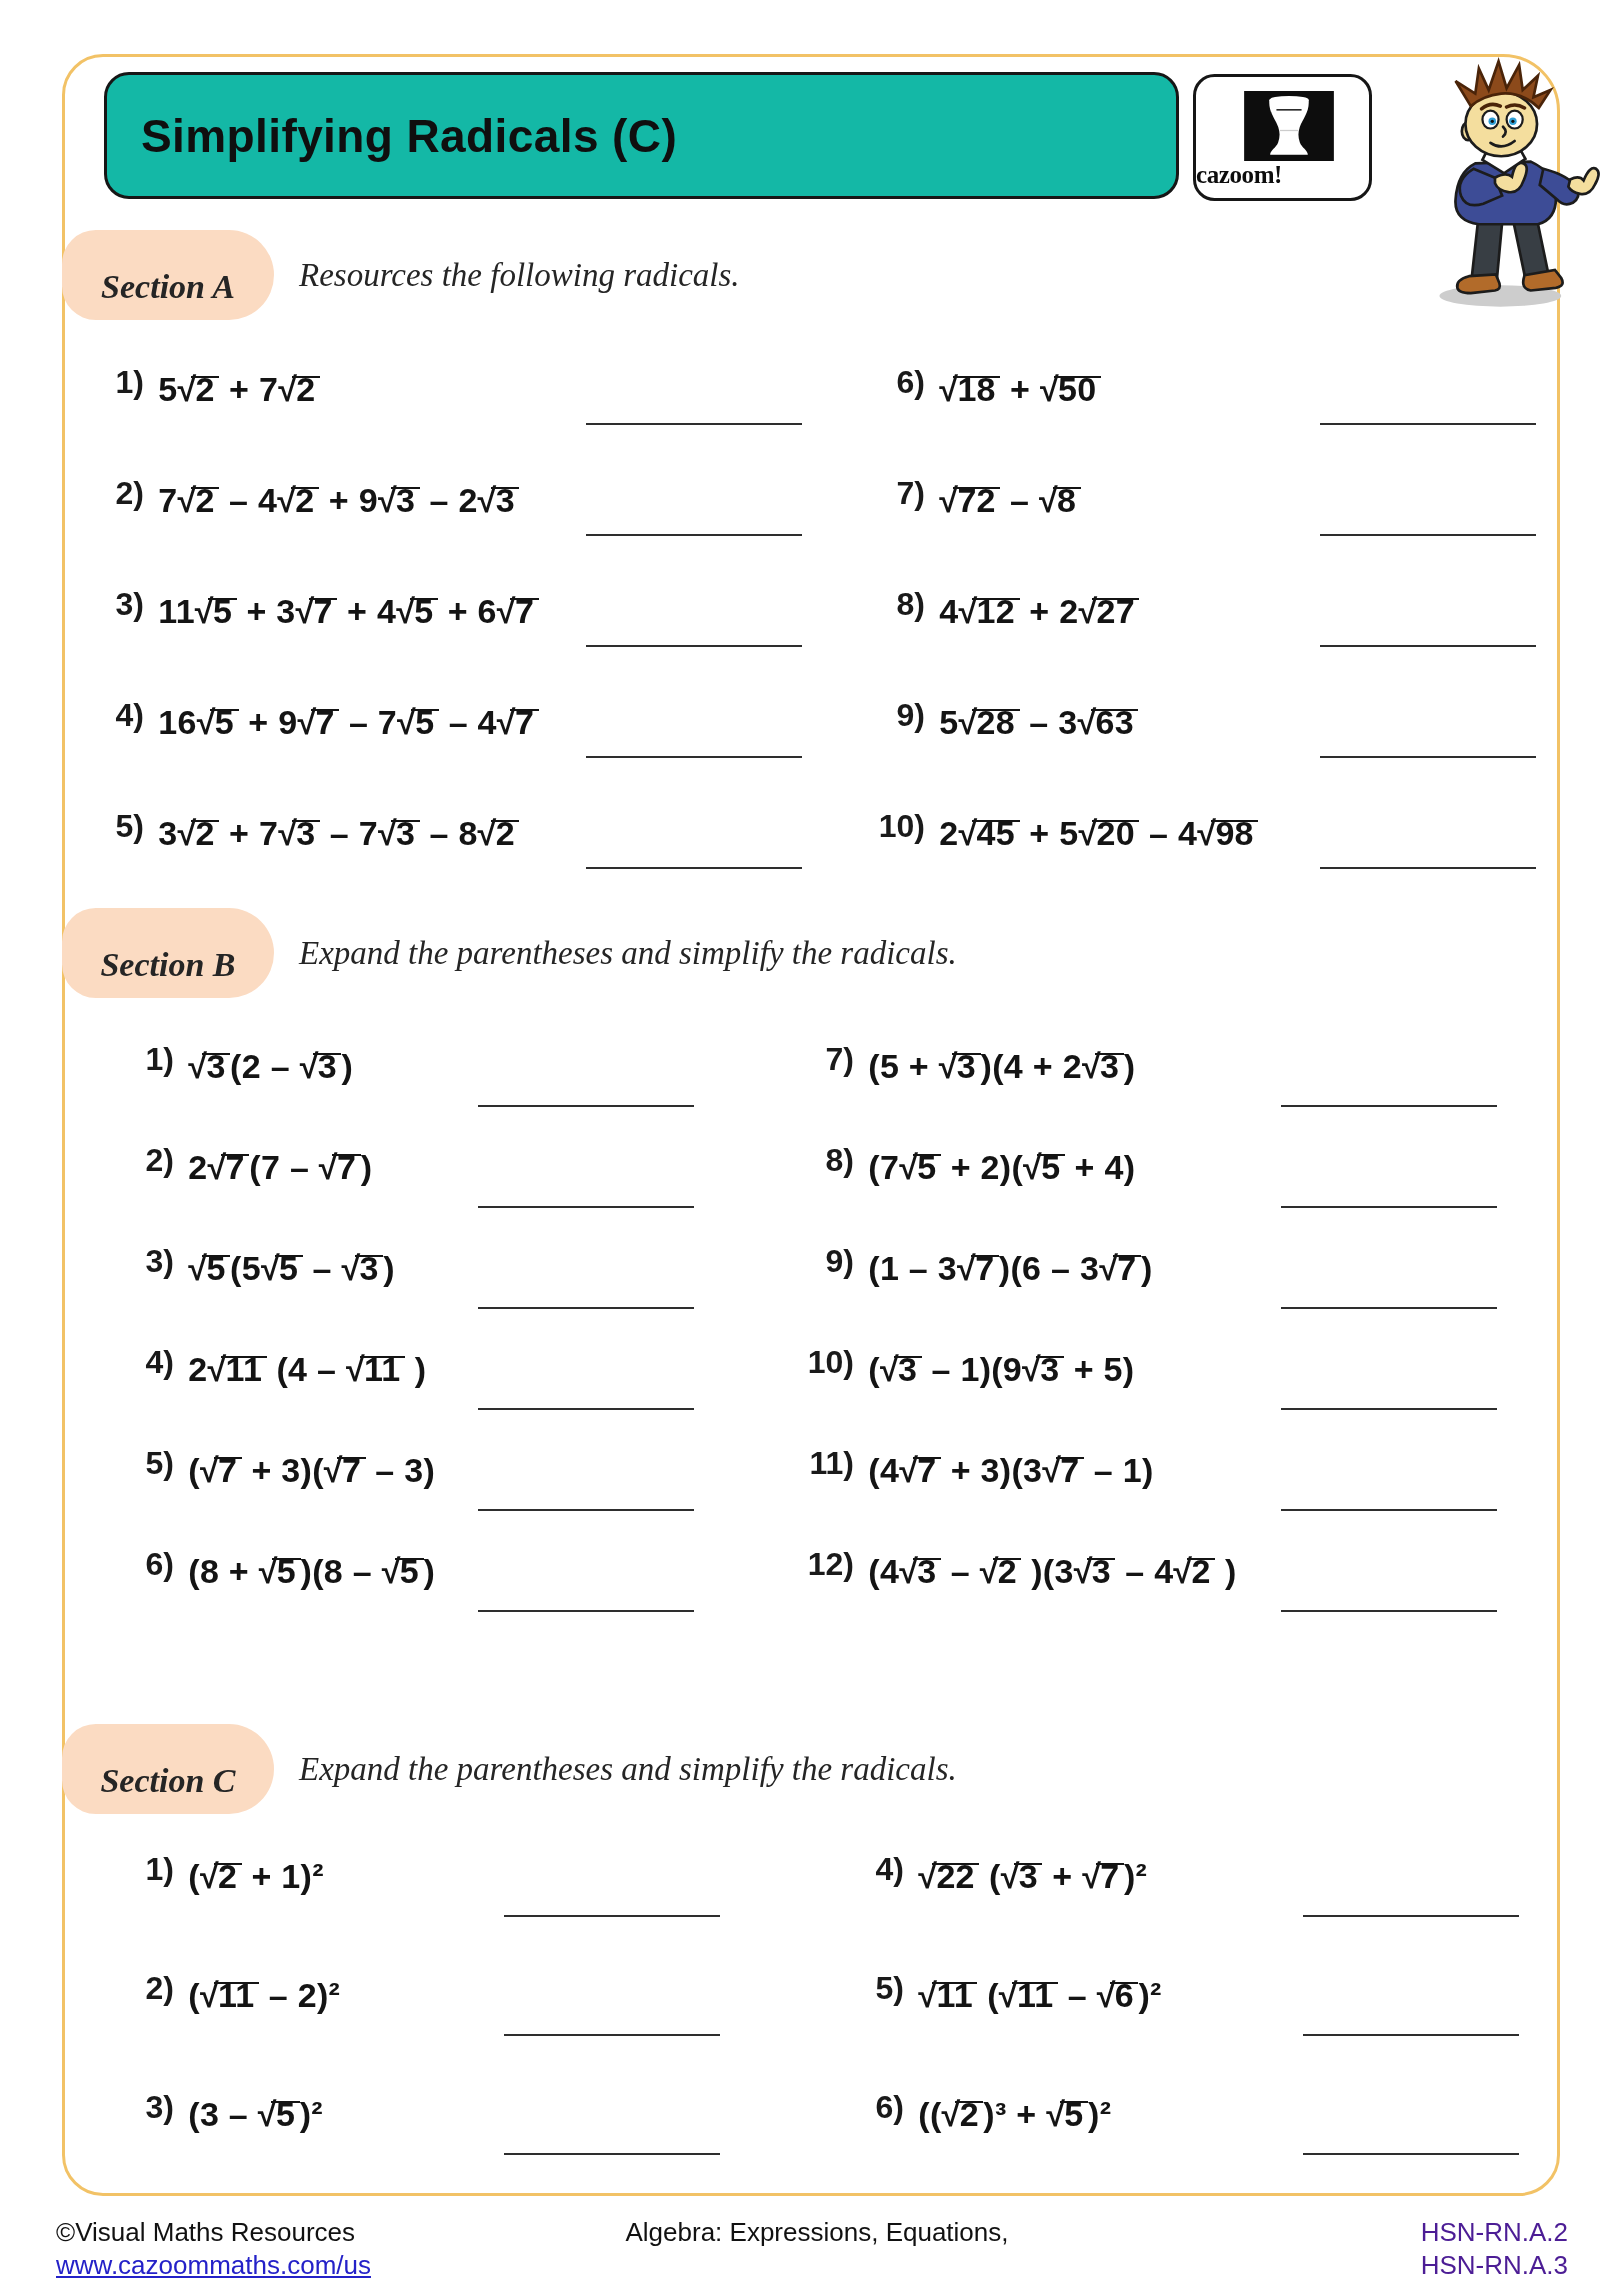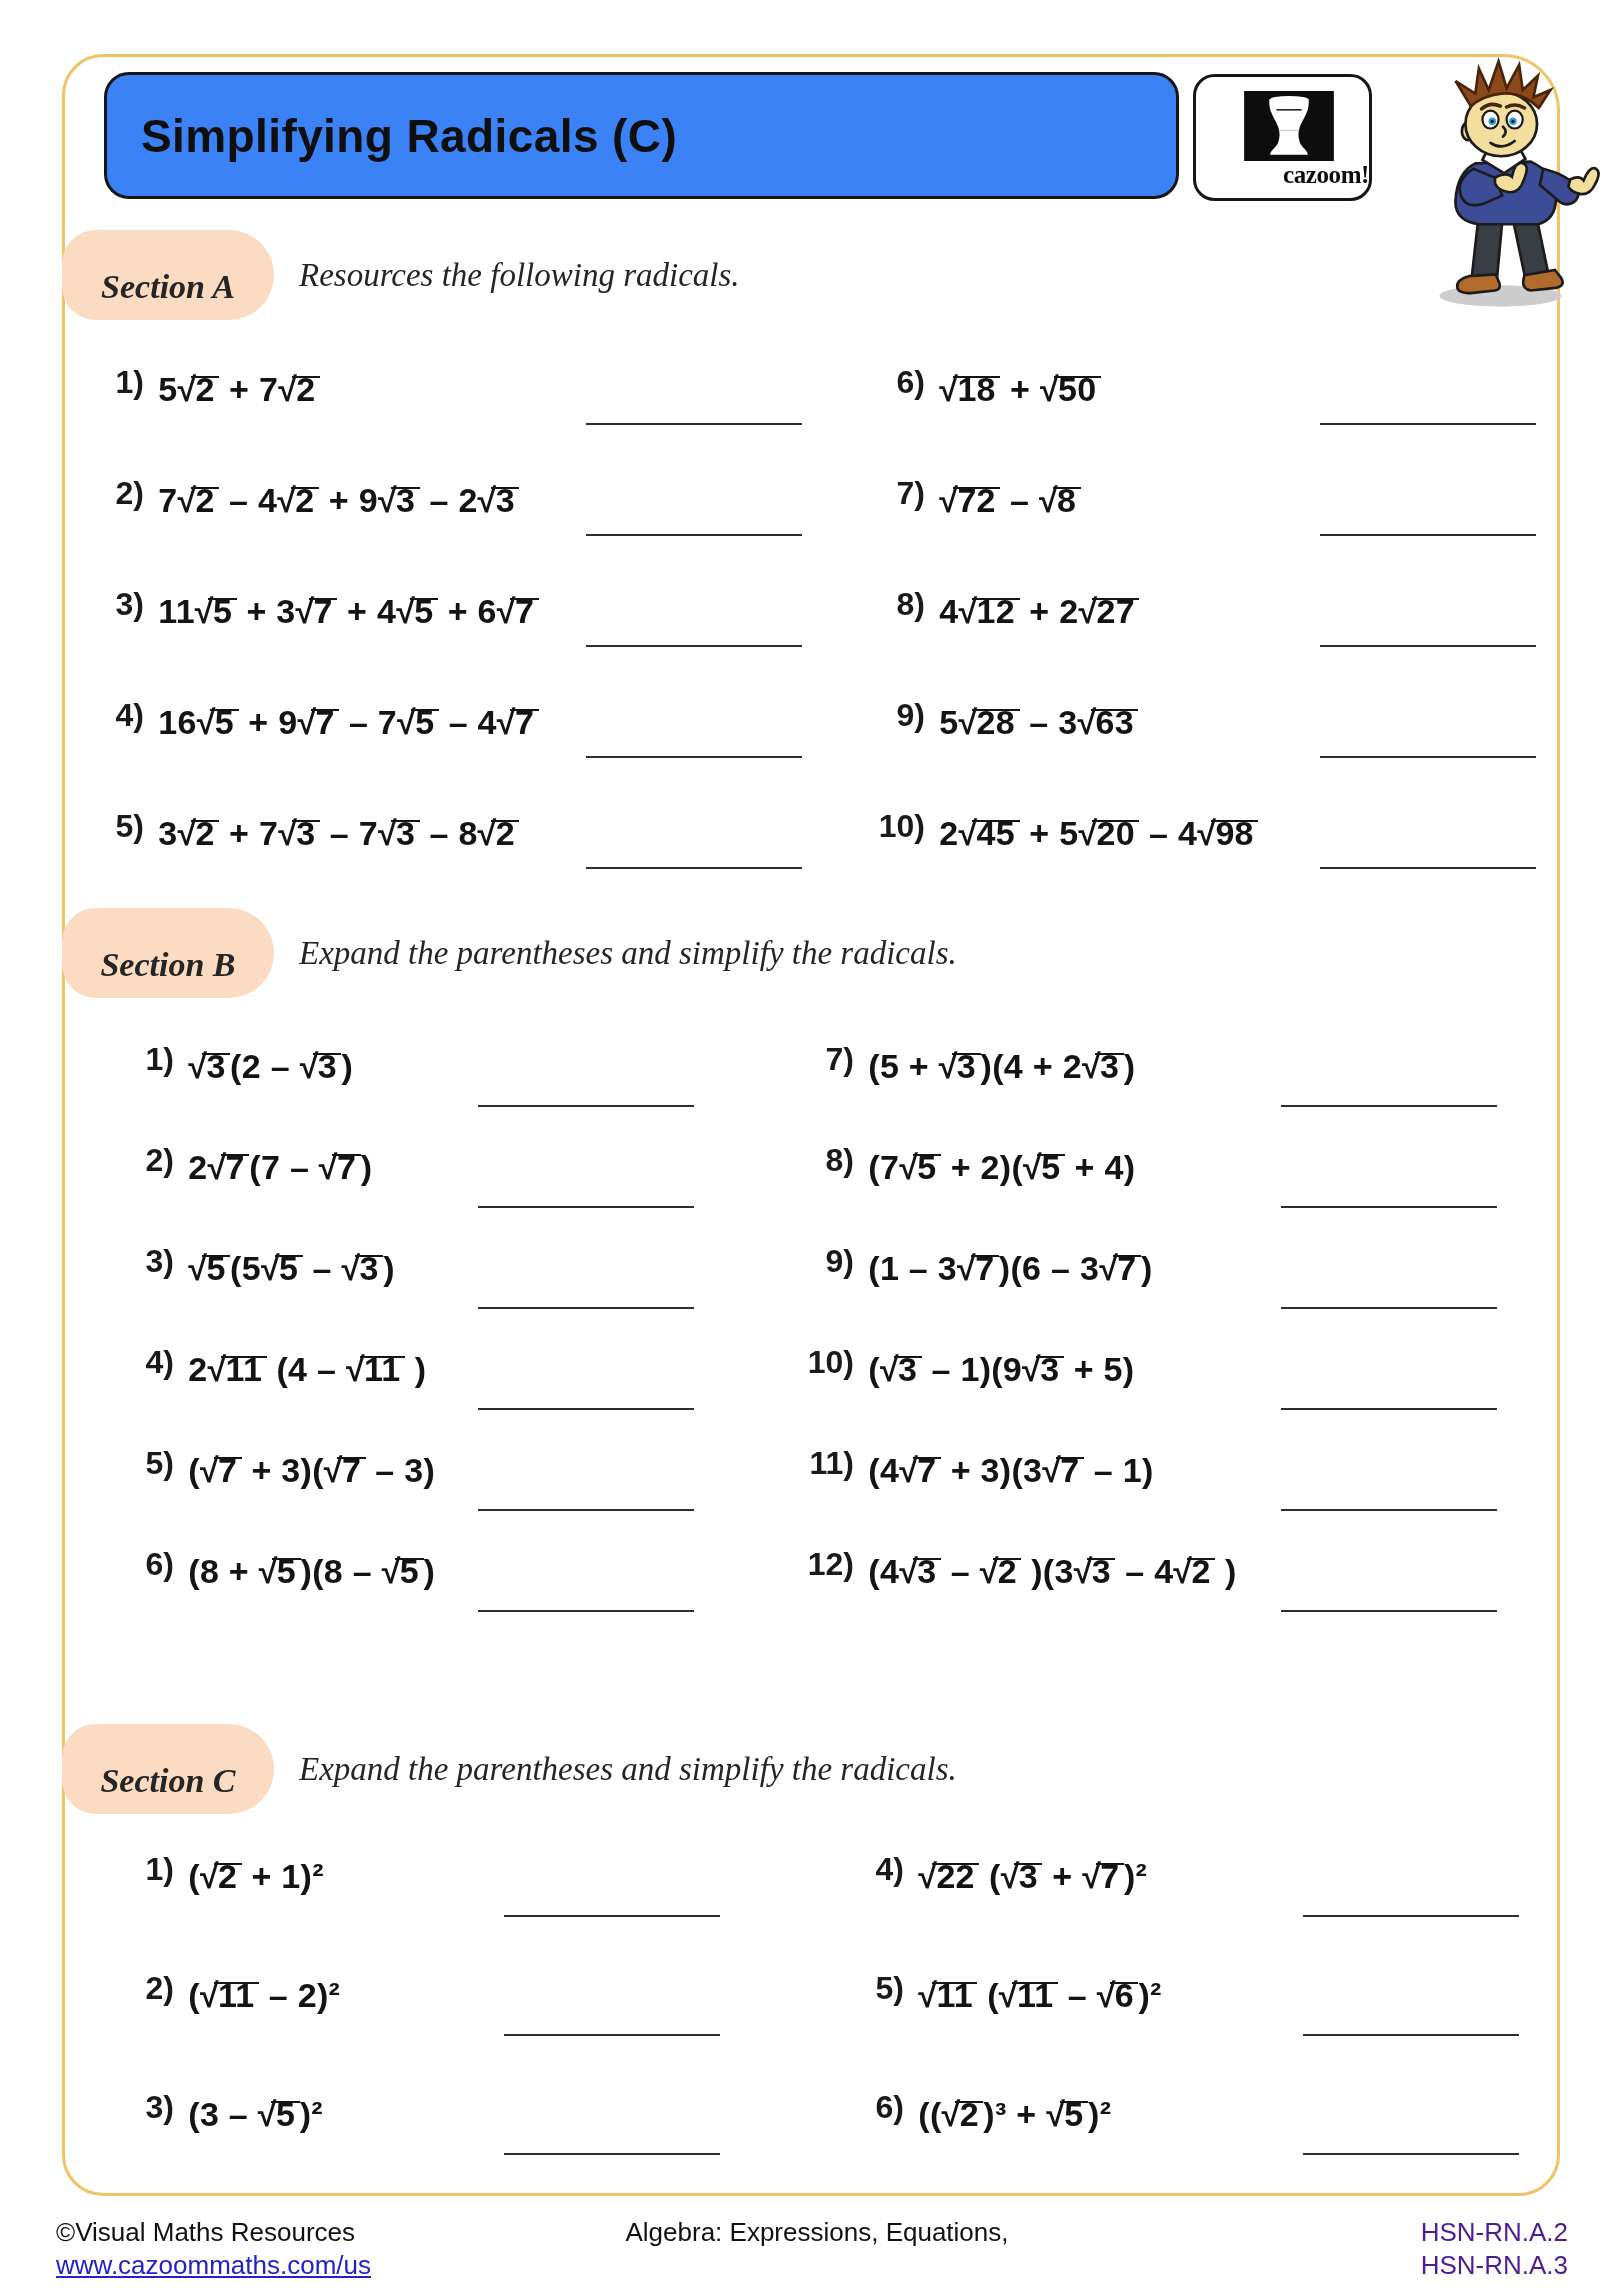--- a/index.html
+++ b/index.html
@@ -8,32 +8,32 @@
     font-family:"Liberation Sans",sans-serif;color:#1e1e1e;overflow:hidden;
   }
   
   .frame{
     position:absolute;left:62px;top:54px;width:1498px;height:2142px;
     border:3.6px solid #F2C266;border-radius:41px 57px 41px 41px;box-sizing:border-box;
   }
   
   .title-box{
     position:absolute;left:104px;top:72px;width:1075px;height:127px;box-sizing:border-box;
-    background:#3b82f6;border:3.6px solid #161616;border-radius:25px;
+    background:#14b8a6;border:3.6px solid #161616;border-radius:25px;
     display:flex;align-items:center;padding-left:34px;
   }
   .title-text{font-size:46px;font-weight:700;color:#0f0f0f;letter-spacing:0.4px;}
   
   .logo-box{
     position:absolute;left:1193px;top:74px;width:179px;height:127px;box-sizing:border-box;
     background:#fff;border:3.6px solid #161616;border-radius:21.5px;
   }
   .logo-square{position:absolute;left:48px;top:14.3px;width:90px;height:70px;}
   .logo-text{
-    position:absolute;left:0;right:0;top:84px;text-align:right;
+    position:absolute;left:0;right:0;top:84px;text-align:left;
     font-family:"Liberation Serif",serif;font-weight:700;font-size:25px;color:#0d0d0d;letter-spacing:-0.4px;
   }
   
   .boy{position:absolute;left:1400px;top:56px;width:215px;height:256px;z-index:3;}
   
   .pill{
     position:absolute;left:62px;width:212px;height:90px;background:#FBDBC2;
     border-radius:36px 48px 48px 36px;display:flex;align-items:center;justify-content:center;z-index:2;
   }
   .pill-a{top:230px;} .pill-b{top:908px;} .pill-c{top:1724px;}

